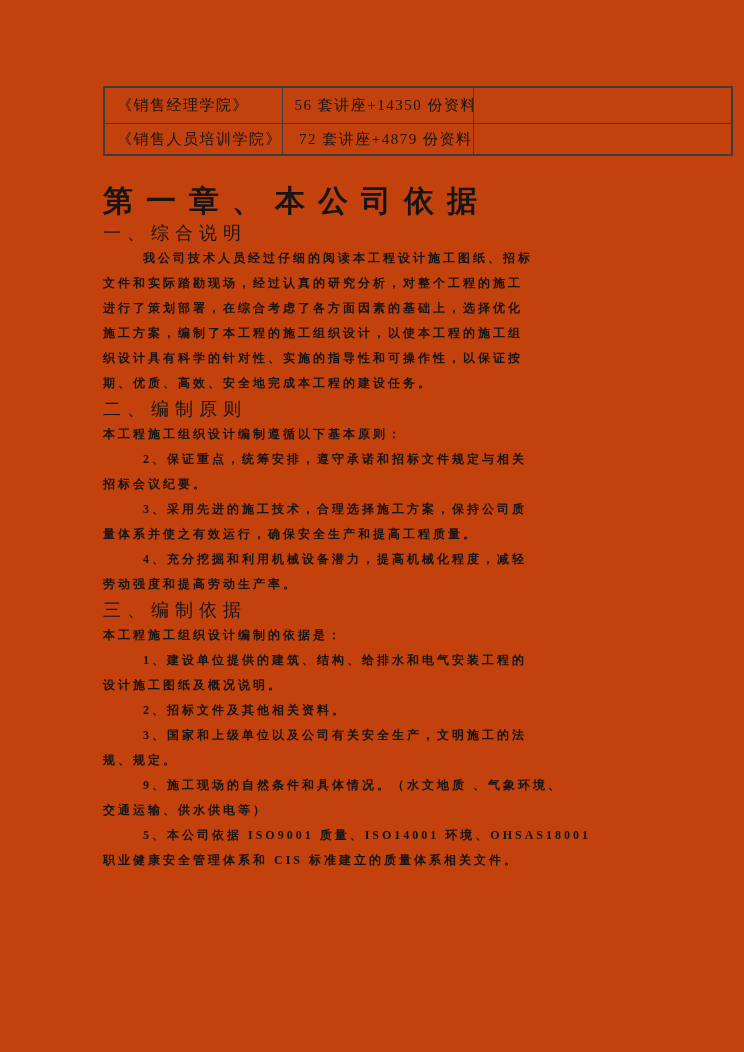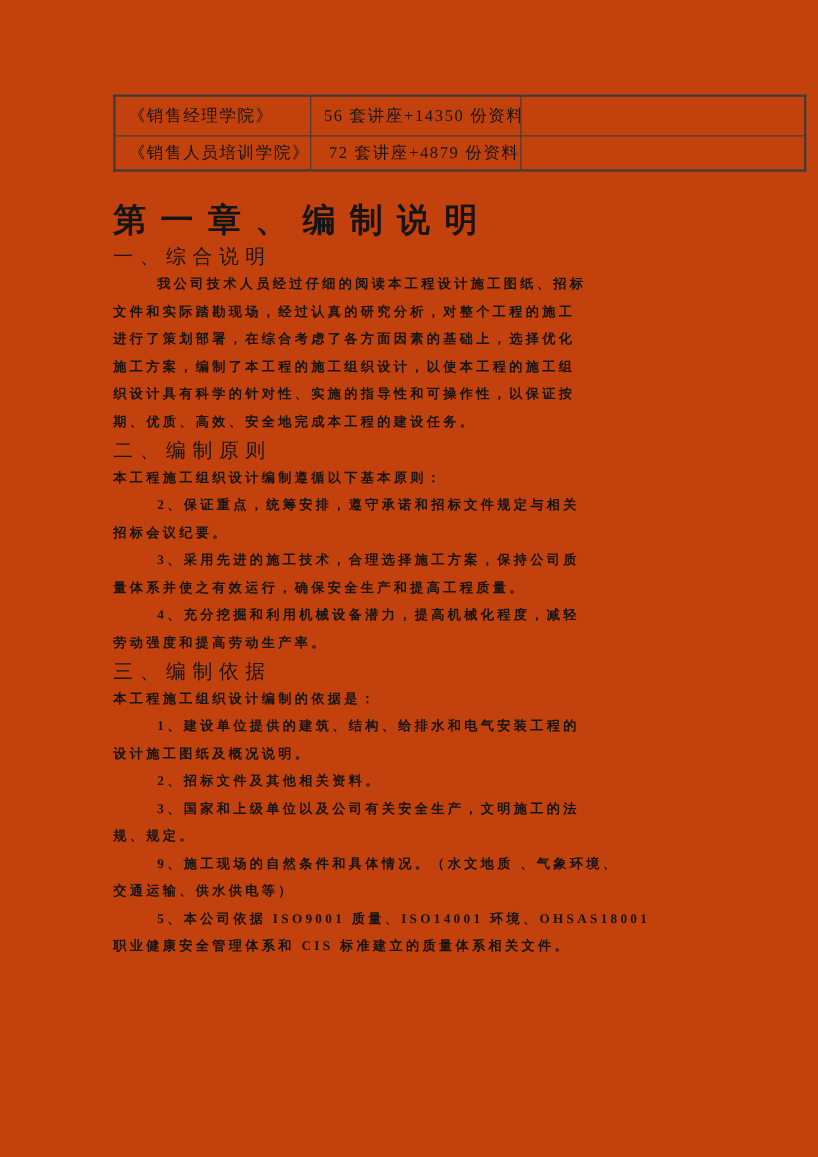--- a/index.html
+++ b/index.html
@@ -88,21 +88,21 @@
       </tr>
       <tr class="r2">
         <td>《销售人员培训学院》</td>
         <td>72 套讲座+4879 份资料</td>
         <td></td>
       </tr>
     </tbody>
   </table>
 
   <div class="content">
-    <h1>第一章、编制说明</h1>
+    <h1>第一章、本公司依据</h1>
 
     <h2>一、综合说明</h2>
     <p class="indent">我公司技术人员经过仔细的阅读本工程设计施工图纸、招标
 文件和实际踏勘现场，经过认真的研究分析，对整个工程的施工
 进行了策划部署，在综合考虑了各方面因素的基础上，选择优化
 施工方案，编制了本工程的施工组织设计，以使本工程的施工组
 织设计具有科学的针对性、实施的指导性和可操作性，以保证按
 期、优质、高效、安全地完成本工程的建设任务。</p>
 
     <h2>二、编制原则</h2>

